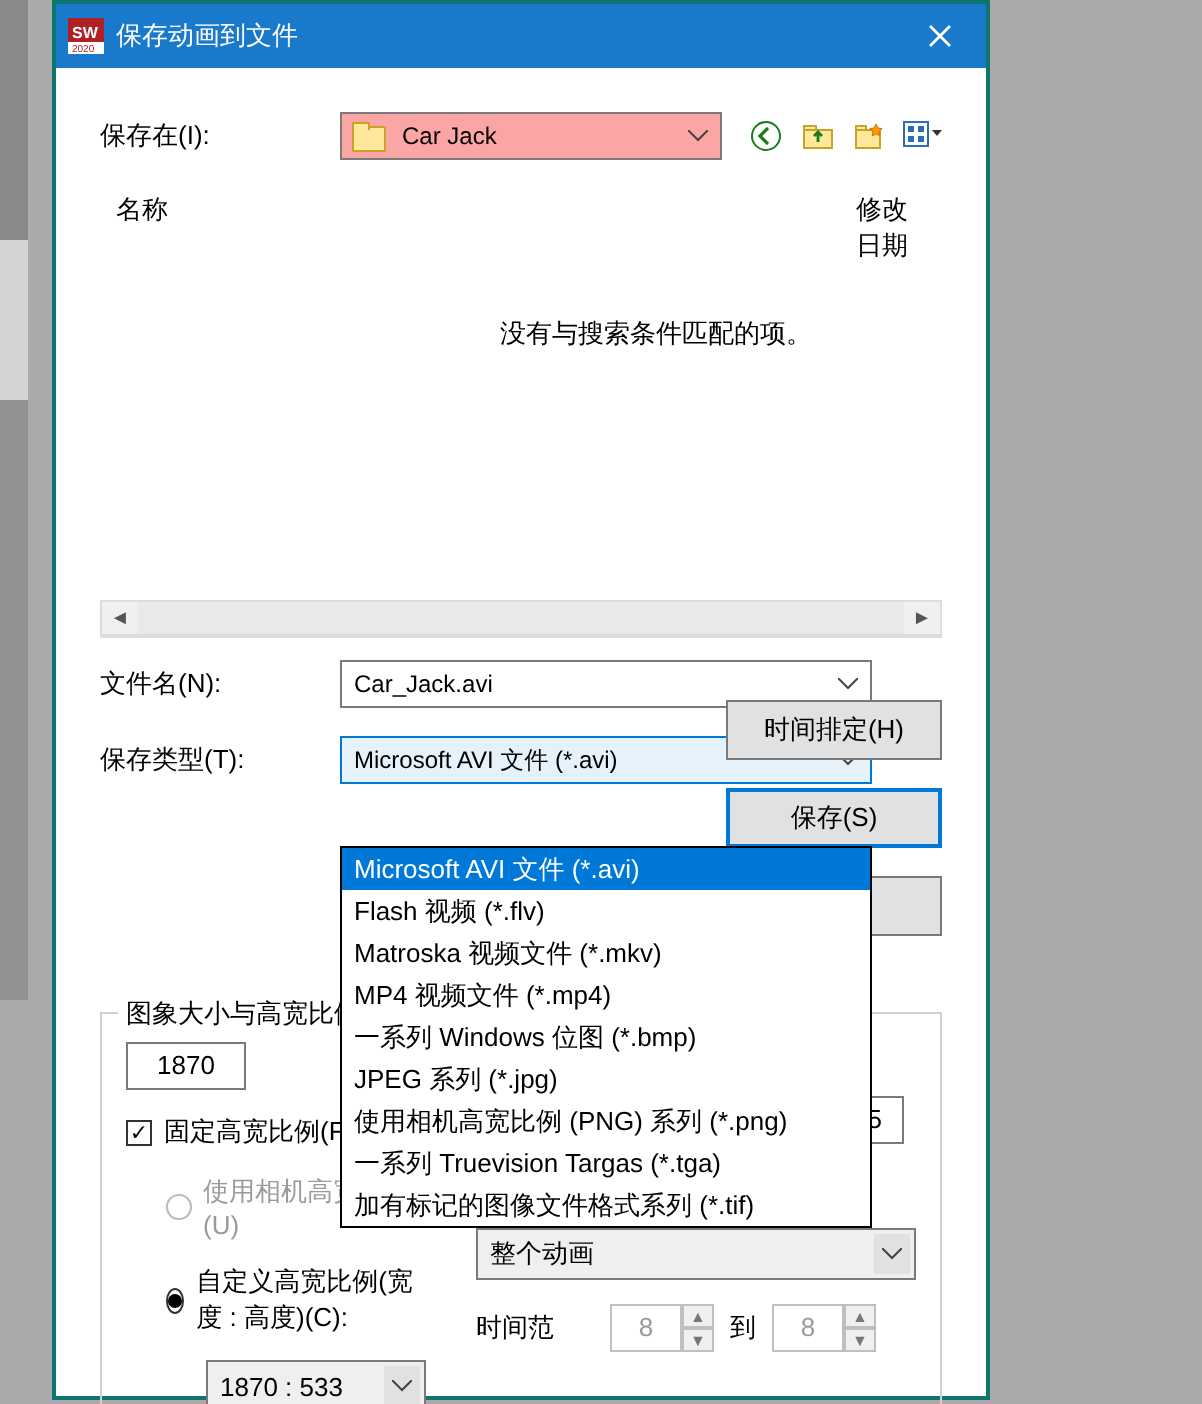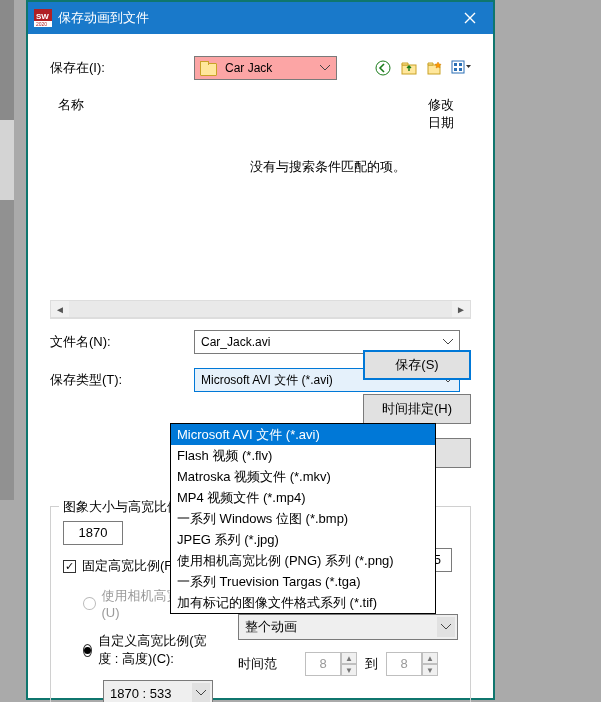--- a/index.html
+++ b/index.html
@@ -7,21 +7,21 @@
 .bgstripe{position:absolute;left:0;width:14px;background:#d9d9d9;}
 .bgs1{top:0;height:120px;background:#8a8a8a;}
 .bgs2{top:120px;height:80px;background:#d4d4d4;}
 .bgs3{top:200px;height:300px;background:#919191;}
 .dlg{position:absolute;left:26px;top:0;width:469px;height:700px;background:#fff;border:2px solid #0f766e;}
 .titlebar{height:32px;background:#1979ca;color:#fff;display:flex;align-items:center;padding:0 0 0 6px;}
 .titlebar .logo{width:18px;height:18px;margin-right:6px;display:flex;align-items:center;justify-content:center;}
 .titlebar .title{font-size:13px;flex:1;}
 .titlebar .close{width:46px;height:32px;display:flex;align-items:center;justify-content:center;cursor:pointer;}
 .body{padding:22px 22px 0 22px;position:relative;}
-.row{display:flex;align-items:center;margin-bottom:10px;gap:24px;}
+.row{display:flex;align-items:center;margin-bottom:10px;}
 .row .lbl{width:120px;font-size:13px;}
 .sel{flex:1;height:24px;border:1px solid #7a7a7a;background:#fca5a5;display:flex;align-items:center;padding:0 4px;position:relative;}
 .sel .foldicon{width:18px;height:14px;margin-right:8px;position:relative;}
 .sel .foldicon::before{content:"";position:absolute;left:1px;top:2px;width:15px;height:11px;background:#ffe79c;border:1px solid #c9a227;border-radius:1px;}
 .sel .foldicon::after{content:"";position:absolute;left:1px;top:0;width:7px;height:3px;background:#ffe79c;border:1px solid #c9a227;border-bottom:none;border-radius:1px 1px 0 0;}
 .sel .dd{position:absolute;right:2px;top:2px;width:18px;height:18px;display:flex;align-items:center;justify-content:center;}
 .nav-icons{margin-left:12px;display:flex;gap:6px;align-items:center;}
 .nav-icons span{width:20px;height:20px;display:flex;align-items:center;justify-content:center;cursor:pointer;font-size:14px;}
 .filelist{margin-top:10px;border-bottom:1px solid #ddd;}
 .filelist-head{display:flex;font-size:13px;}
@@ -175,22 +175,22 @@
           <span class="dd">
               <svg width="10" height="6">
                 <path d="M0 0 L5 5 L10 0" fill="none" stroke="#444"></path>
               </svg>
             </span>
         </div>
       </div>
     </div>
 
     <div class="rbtns">
+      <div class="btn">时间排定(H)</div>
       <div class="btn primary">保存(S)</div>
-      <div class="btn">时间排定(H)</div>
       <div class="btn">取消</div>
     </div>
 
     <div class="dropdown" id="dd">
         <div class="sel-item">Microsoft AVI 文件 (*.avi)</div>
         <div>Flash 视频 (*.flv)</div>
         <div>Matroska 视频文件 (*.mkv)</div>
         <div>MP4 视频文件 (*.mp4)</div>
         <div>一系列 Windows 位图 (*.bmp)</div>
         <div>JPEG 系列 (*.jpg)</div>

